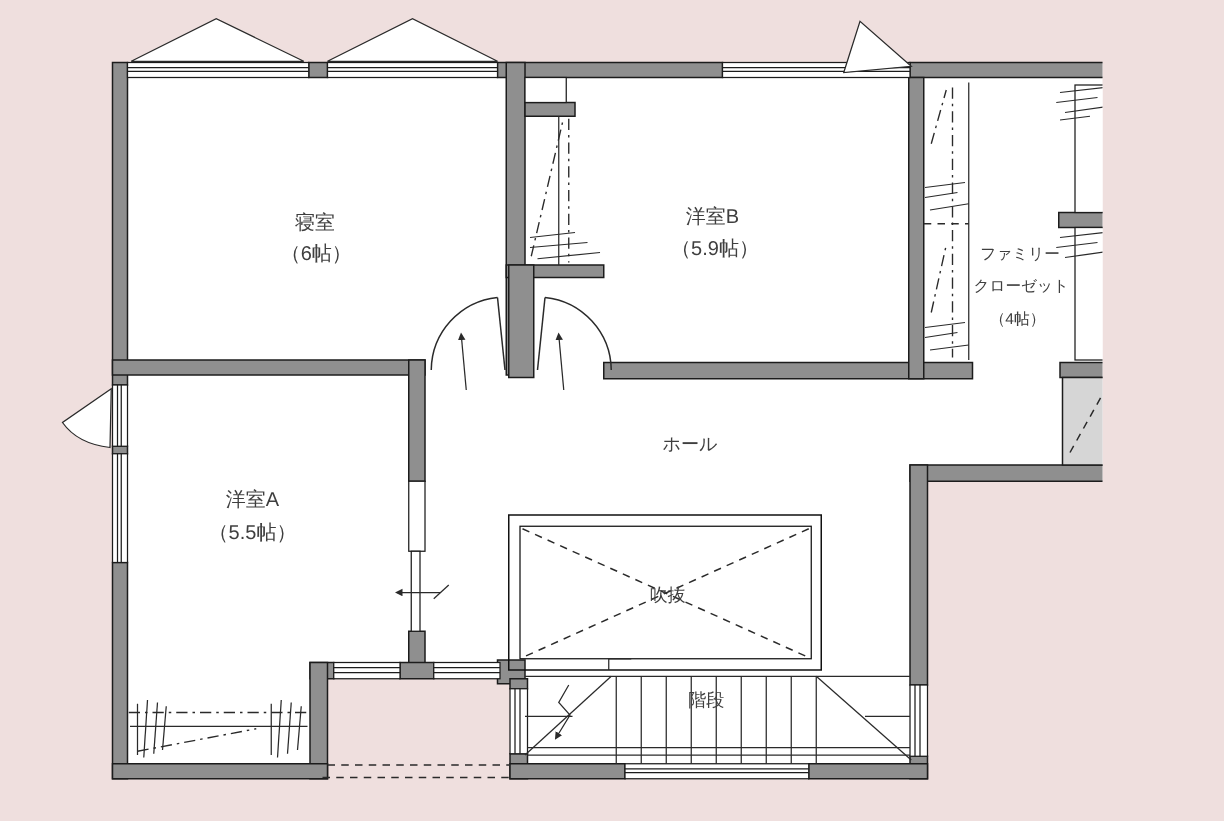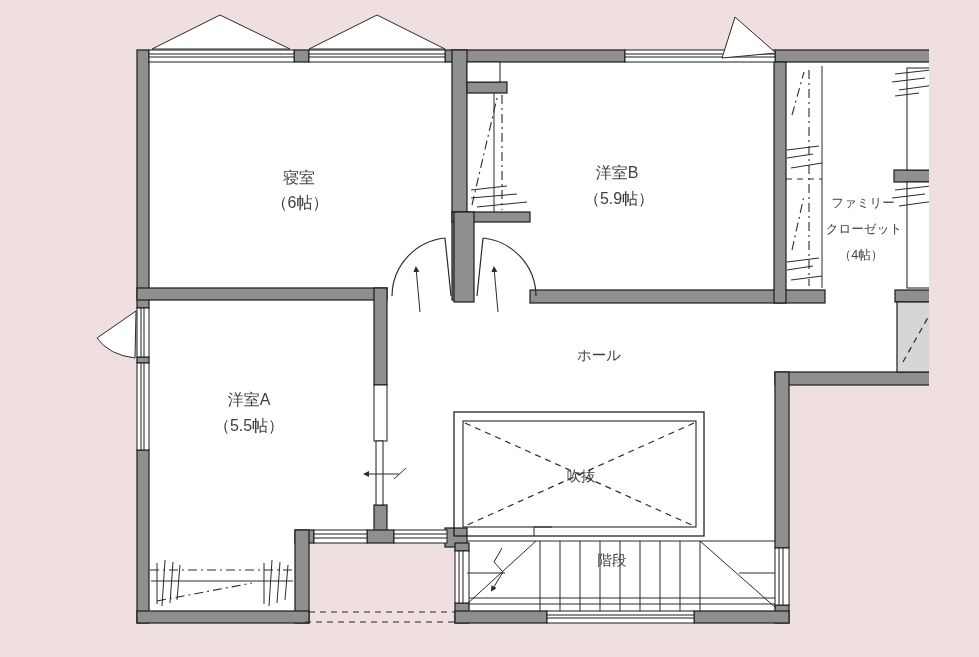--- a/index.html
+++ b/index.html
@@ -5,21 +5,21 @@
   :root{
     --background:#efdfde;
     --wall:#8f8f8f;
     --outline:#1c1c1c;
     --shaded:#d6d6d6;
     --interior:#ffffff;
     --text:#3f3f3f;
   }
   html,body{margin:0;padding:0;}
   body{background:var(--background);font-family:"Liberation Sans","DejaVu Sans",sans-serif;}
-  .canvas{position:relative;width:882px;height:657px;background:var(--background);overflow:hidden;margin-left:47px;}
+  .canvas{position:relative;width:882px;height:657px;background:var(--background);overflow:hidden;}
   svg{position:absolute;inset:0;display:block;}
   .wall{fill:var(--wall);stroke:var(--outline);stroke-width:1.2;}
   .winbox{fill:var(--interior);stroke:var(--outline);stroke-width:1;}
   .winline{stroke:var(--outline);stroke-width:1;fill:none;}
   .thin{stroke:#2a2a2a;stroke-width:1;fill:none;}
   .door{stroke:#2a2a2a;stroke-width:1.2;fill:none;}
   .dash{stroke:#2a2a2a;stroke-width:1.2;fill:none;stroke-dasharray:6 5;}
   .dashdot{stroke:#2a2a2a;stroke-width:1.1;fill:none;stroke-dasharray:9 4 2 4;}
   .tri{fill:var(--interior);stroke:#2a2a2a;stroke-width:1;}
   .lbl{fill:var(--text);font-size:16px;text-anchor:middle;}

